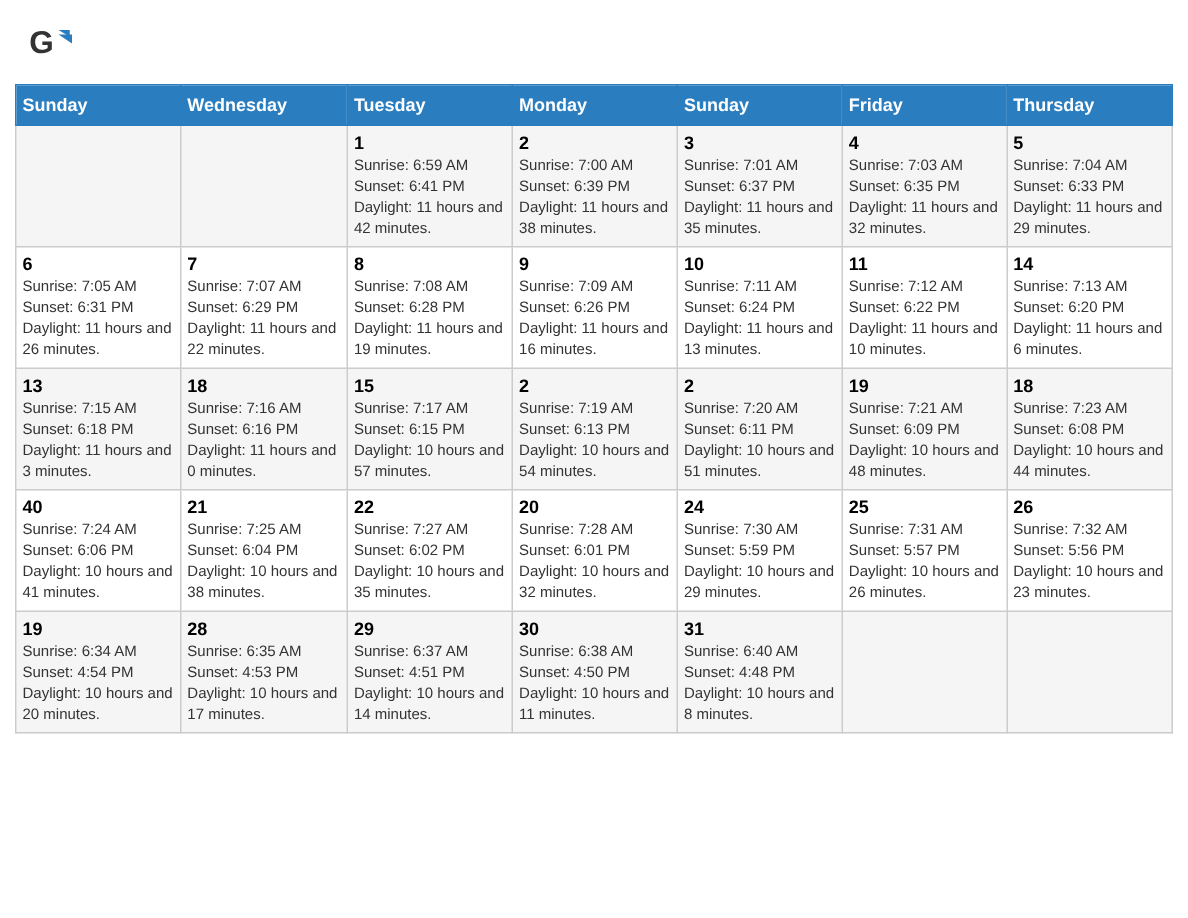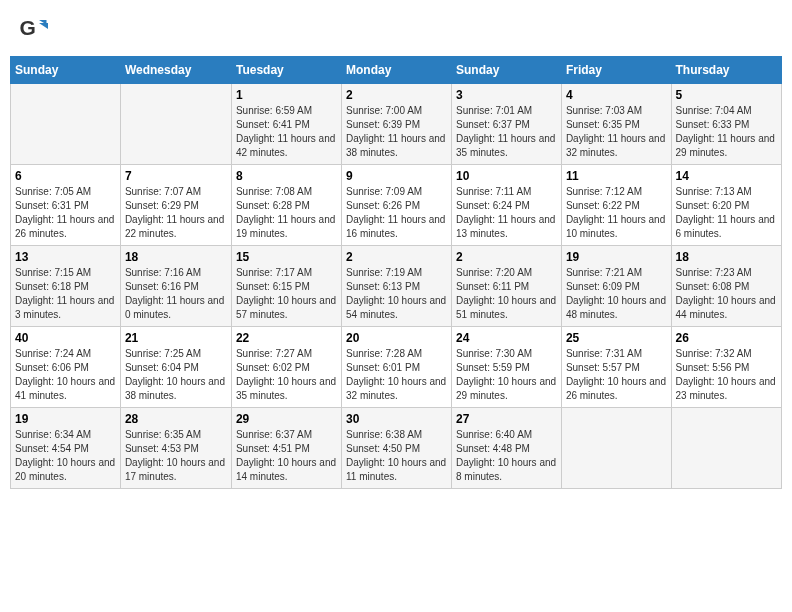--- a/index.html
+++ b/index.html
@@ -254,20 +254,20 @@
         </td>
         <td>
           <span class="day-number">29</span>
           <div class="day-info">Sunrise: 6:37 AM<br>Sunset: 4:51 PM<br>Daylight: 10 hours and 14 minutes.</div>
         </td>
         <td>
           <span class="day-number">30</span>
           <div class="day-info">Sunrise: 6:38 AM<br>Sunset: 4:50 PM<br>Daylight: 10 hours and 11 minutes.</div>
         </td>
         <td>
-          <span class="day-number">27</span>
+          <span class="day-number">31</span>
           <div class="day-info">Sunrise: 6:40 AM<br>Sunset: 4:48 PM<br>Daylight: 10 hours and 8 minutes.</div>
         </td>
         <td class="empty-cell"></td>
         <td class="empty-cell"></td>
       </tr>
     </tbody>
 </table>
 
 </body></html>

